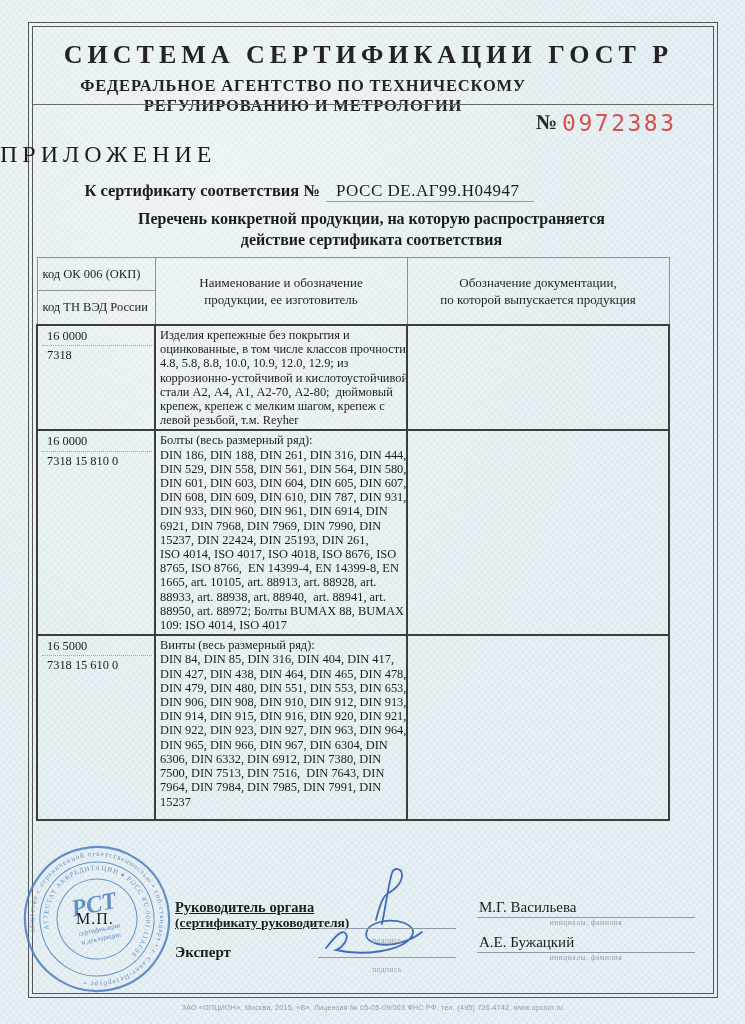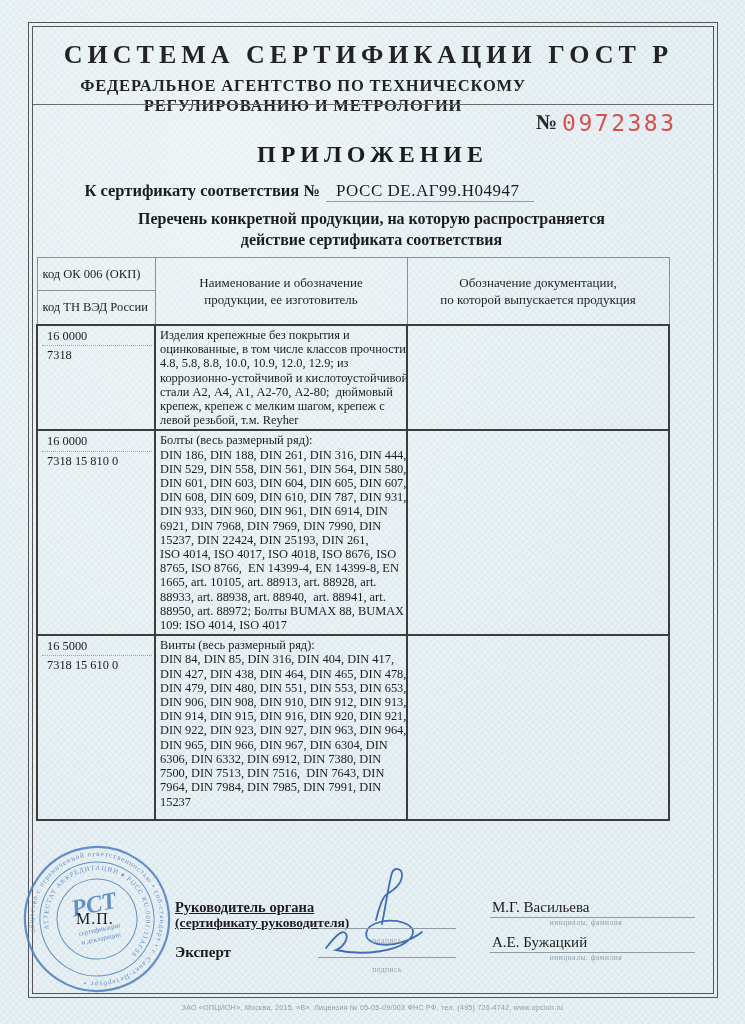--- a/index.html
+++ b/index.html
@@ -20,22 +20,22 @@
     font-size:26px; font-weight:bold; letter-spacing:5px; color:#232323; }
   .hdr-sub { position:absolute; left:0; top:76px; width:606px; text-align:center;
     font-size:16.5px; font-weight:bold; letter-spacing:.8px; color:#232323; }
   .hdr-rule { position:absolute; left:33px; top:104px; width:680px; height:1px; background:#6a6a6a; }
 
   .doc-number { position:absolute; left:528px; top:110px; white-space:nowrap;margin-left:8px; }
   .doc-number .no-sign { font-size:21px; font-weight:bold; color:#2a2a2a; vertical-align:2px; }
   .doc-number .no-digits { font-family:"DejaVu Sans Mono", monospace; font-size:23px;
     color:#d5514f; letter-spacing:2.5px; margin-left:5px; }
 
-  .doc-title { position:absolute; left:0; top:141px; width:745px; text-align:center;
-    font-size:24px; font-weight:bold; letter-spacing:5px; }
+  .doc-title { position:absolute; left:0; top:141px; width:745px; text-align:left;
+    font-size:24px; font-weight:normal; letter-spacing:5px; }
   .cert-line { position:absolute; left:0; top:181px; width:618px; text-align:center; }
   .cert-line .lbl { font-size:16.5px; font-weight:bold; }
   .cert-line .num { font-size:17px; letter-spacing:.5px; border-bottom:1px solid #9a9a9a;
     padding:0 14px 1px 10px; margin-left:6px; }
   .desc { position:absolute; left:0; top:208px; width:743px; text-align:center;
     font-size:16px; font-weight:bold; line-height:21px; white-space:pre-line; }
 
   table.prod { position:absolute; left:36px; top:257px; width:632px;
     border-collapse:collapse; table-layout:fixed; }
   table.prod col.c1 { width:118px; } table.prod col.c2 { width:252px; } table.prod col.c3 { width:262px; }
@@ -62,21 +62,21 @@
   .role2  { position:absolute; left:175px; top:944px; font-size:15px; font-weight:bold; }
 
   .sigline { position:absolute; border-top:1px solid #8f9aa3; text-align:center; }
   .sigline .cap { font-size:7.5px; color:#93a1ad; letter-spacing:.5px; }
   .sig1line { left:318px; top:928px; width:138px; }
   .sig2line { left:318px; top:957px; width:138px; }
   .sigscrawl { position:absolute; }
 
   .nameblock { position:absolute; width:218px; }
   .nb1 { left:477px; top:899px; } .nb2 { left:477px; top:934px; }
-  .nameblock .nm { font-size:15px; padding:0 0 1px 2px; border-bottom:1px solid #8f9aa3;margin-left:13px; }
+  .nameblock .nm { font-size:15px; padding:0 0 1px 2px; border-bottom:1px solid #8f9aa3; }
   .nameblock .cap { display:block; text-align:center; font-size:7.5px; color:#93a1ad; letter-spacing:.5px; }
 
   .footer { position:absolute; left:0; top:1004px; width:745px; text-align:center;
     font-family:"Liberation Sans", sans-serif; font-size:7px; color:#8d9aa8; letter-spacing:.3px; }
 
   .stampsvg text { fill:#4b7fc0; }
 </style>
 </head>
 <body>
 

